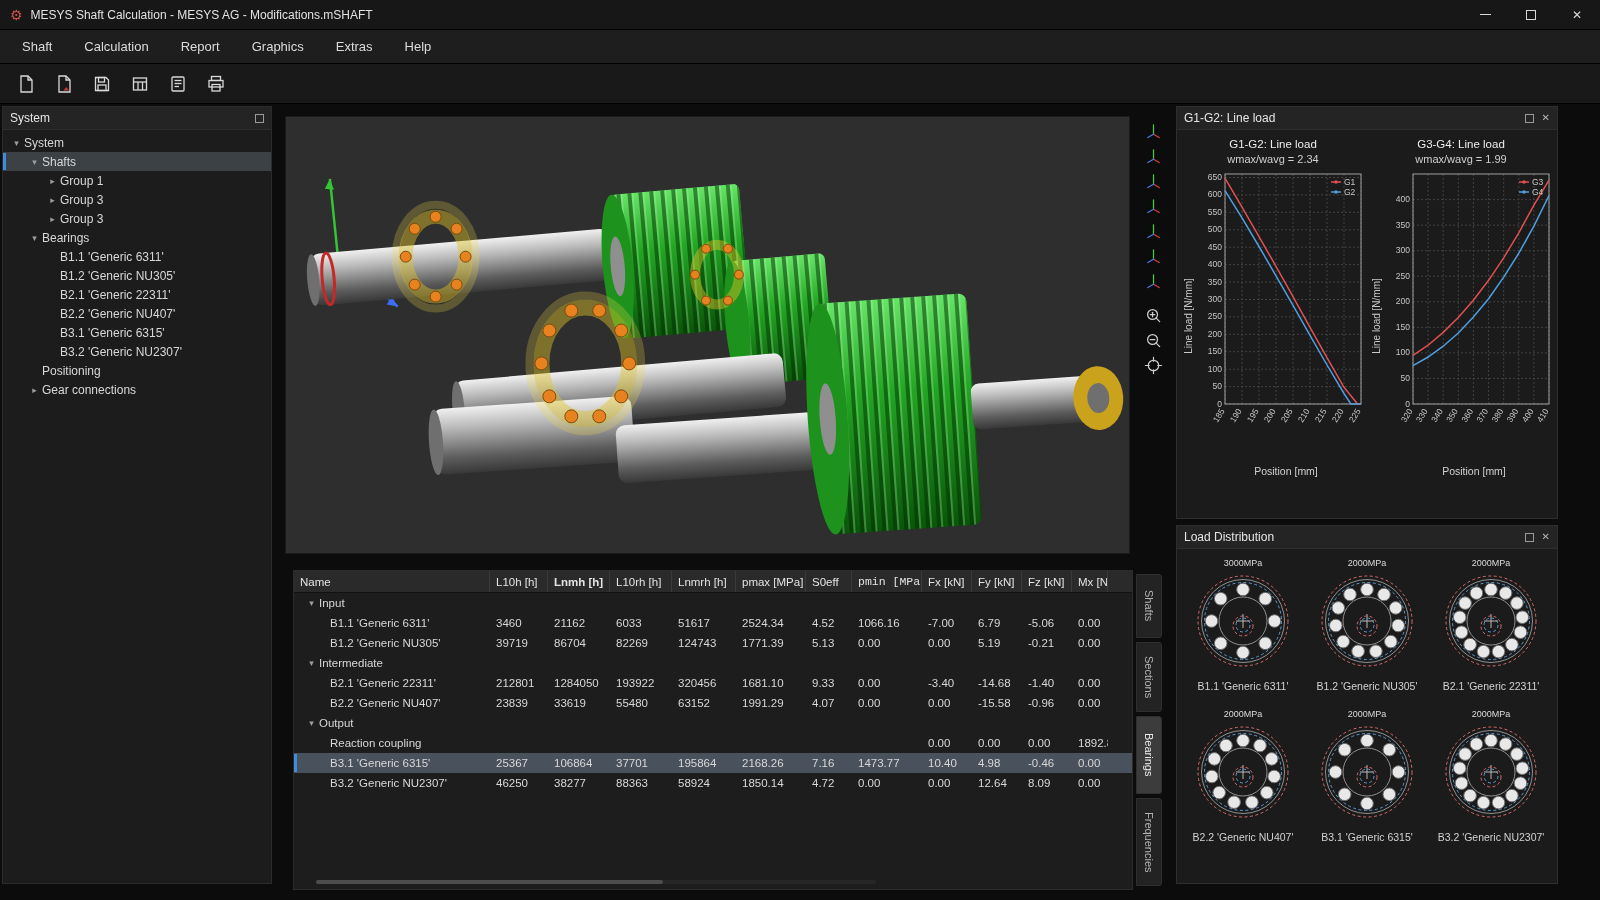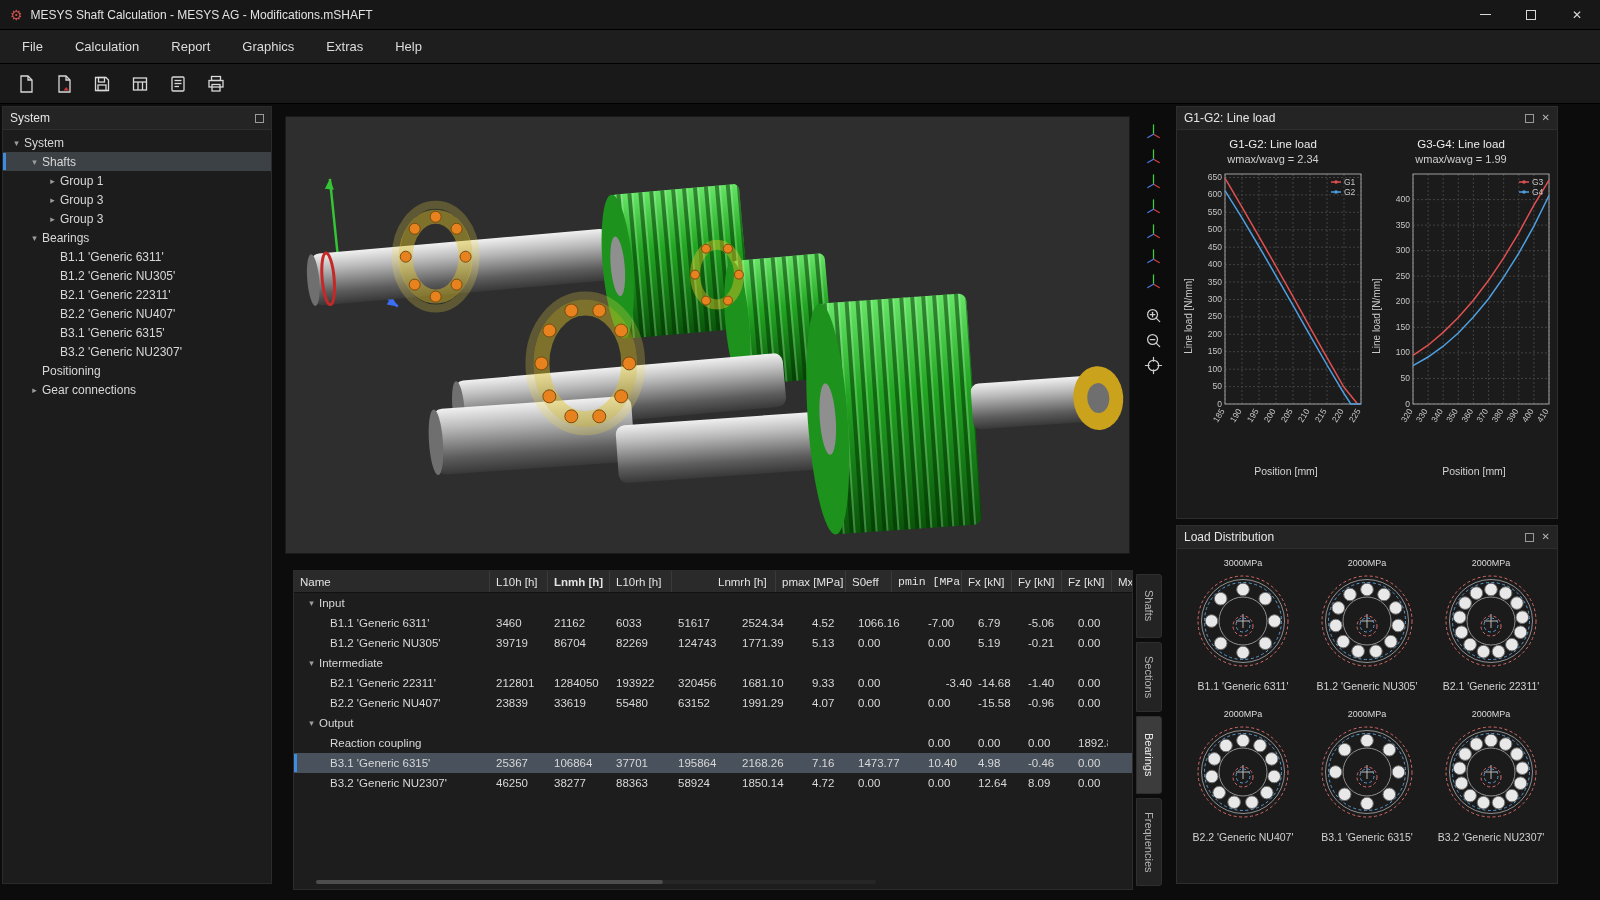--- a/index.html
+++ b/index.html
@@ -106,21 +106,21 @@
         <span class="minglyph"></span>
       </div>
     <div class="wbtn">
         <span class="maxglyph"></span>
       </div>
     <div class="wbtn">✕</div>
   </div>
 </div>
 
 <div class="menubar">
-  <div class="menu-item">File</div>
+  <div class="menu-item">Shaft</div>
   <div class="menu-item">Calculation</div>
   <div class="menu-item">Report</div>
   <div class="menu-item">Graphics</div>
   <div class="menu-item">Extras</div>
   <div class="menu-item">Help</div>
 </div>
 
 <div class="toolbar">
   <div class="tbtn">
     <svg width="20" height="20" viewBox="0 0 20 20" fill="none" stroke="#d9d9d9" stroke-width="1.3">
@@ -557,21 +557,21 @@
       </div>
     </div>
   </div>
 
   <div class="table-panel">
     <div class="t-head">
         <div class="th" style="width: 196px;">Name</div>
         <div class="th" style="width: 58px;">L10h [h]</div>
         <div class="th" style="width: 62px; font-weight: bold;">Lnmh [h]</div>
         <div class="th" style="width: 62px;">L10rh [h]</div>
-        <div class="th" style="width: 64px; margin-left: 40px;">Lnmrh [h]</div>
+        <div class="th" style="width: 64px;">Lnmrh [h]</div>
         <div class="th" style="width: 70px;">pmax [MPa]</div>
         <div class="th" style="width: 46px;">S0eff</div>
         <div class="th" style="width: 70px; font-family: Liberation Mono, monospace;">pmin [MPa]</div>
         <div class="th" style="width: 50px;">Fx [kN]</div>
         <div class="th" style="width: 50px;">Fy [kN]</div>
         <div class="th" style="width: 50px;">Fz [kN]</div>
         <div class="th" style="width: 36px;">Mx [N</div>
       </div>
     <div class="t-body">
         <div class="tr grp">
@@ -622,21 +622,21 @@
           <div class="td name" style="width: 196px;">
             <span>B2.1 'Generic 22311'</span>
           </div>
           <div class="td" style="width: 58px;">212801</div>
           <div class="td" style="width: 62px;">1284050</div>
           <div class="td" style="width: 62px;">193922</div>
           <div class="td" style="width: 64px;">320456</div>
           <div class="td" style="width: 70px;">1681.10</div>
           <div class="td" style="width: 46px;">9.33</div>
           <div class="td" style="width: 70px;">0.00</div>
-          <div class="td" style="width: 50px; text-align: right;">-3.40</div>
+          <div class="td" style="width: 50px;">-3.40</div>
           <div class="td" style="width: 50px;">-14.68</div>
           <div class="td" style="width: 50px;">-1.40</div>
           <div class="td" style="width: 36px;">0.00</div>
         </div>
         <div class="tr datarow">
           <div class="td name" style="width: 196px;">
             <span>B2.2 'Generic NU407'</span>
           </div>
           <div class="td" style="width: 58px;">23839</div>
           <div class="td" style="width: 62px;">33619</div>

